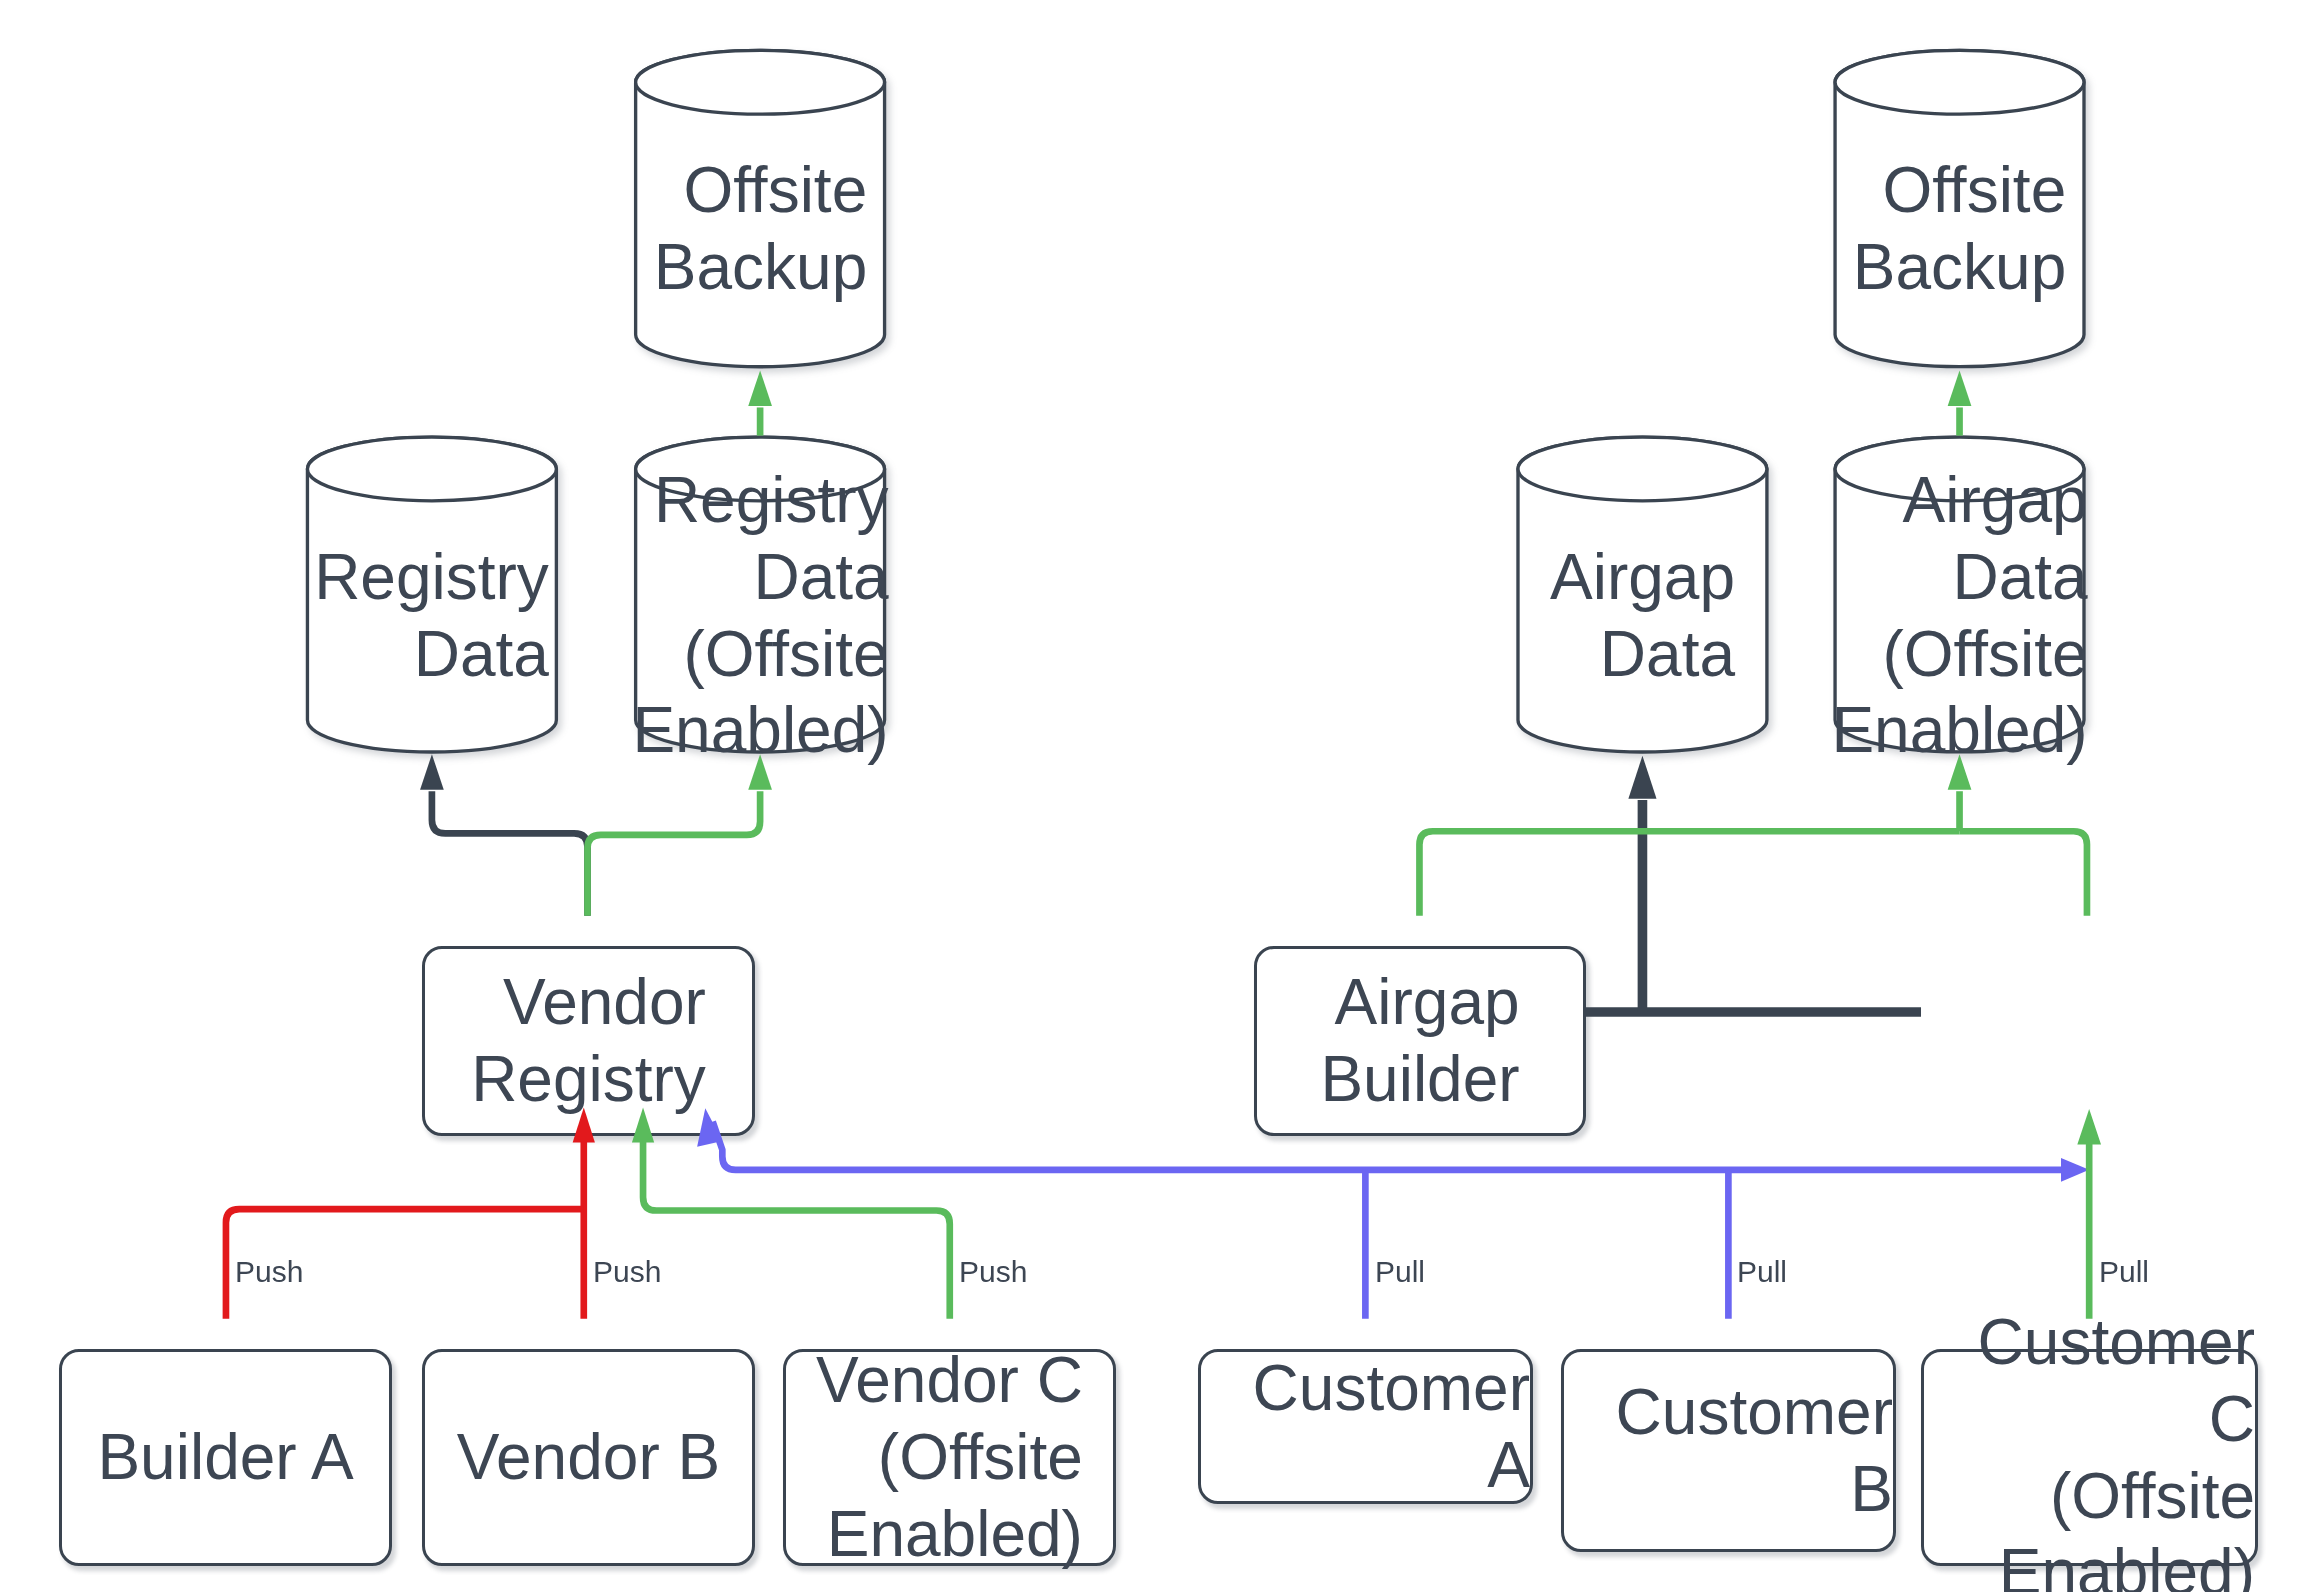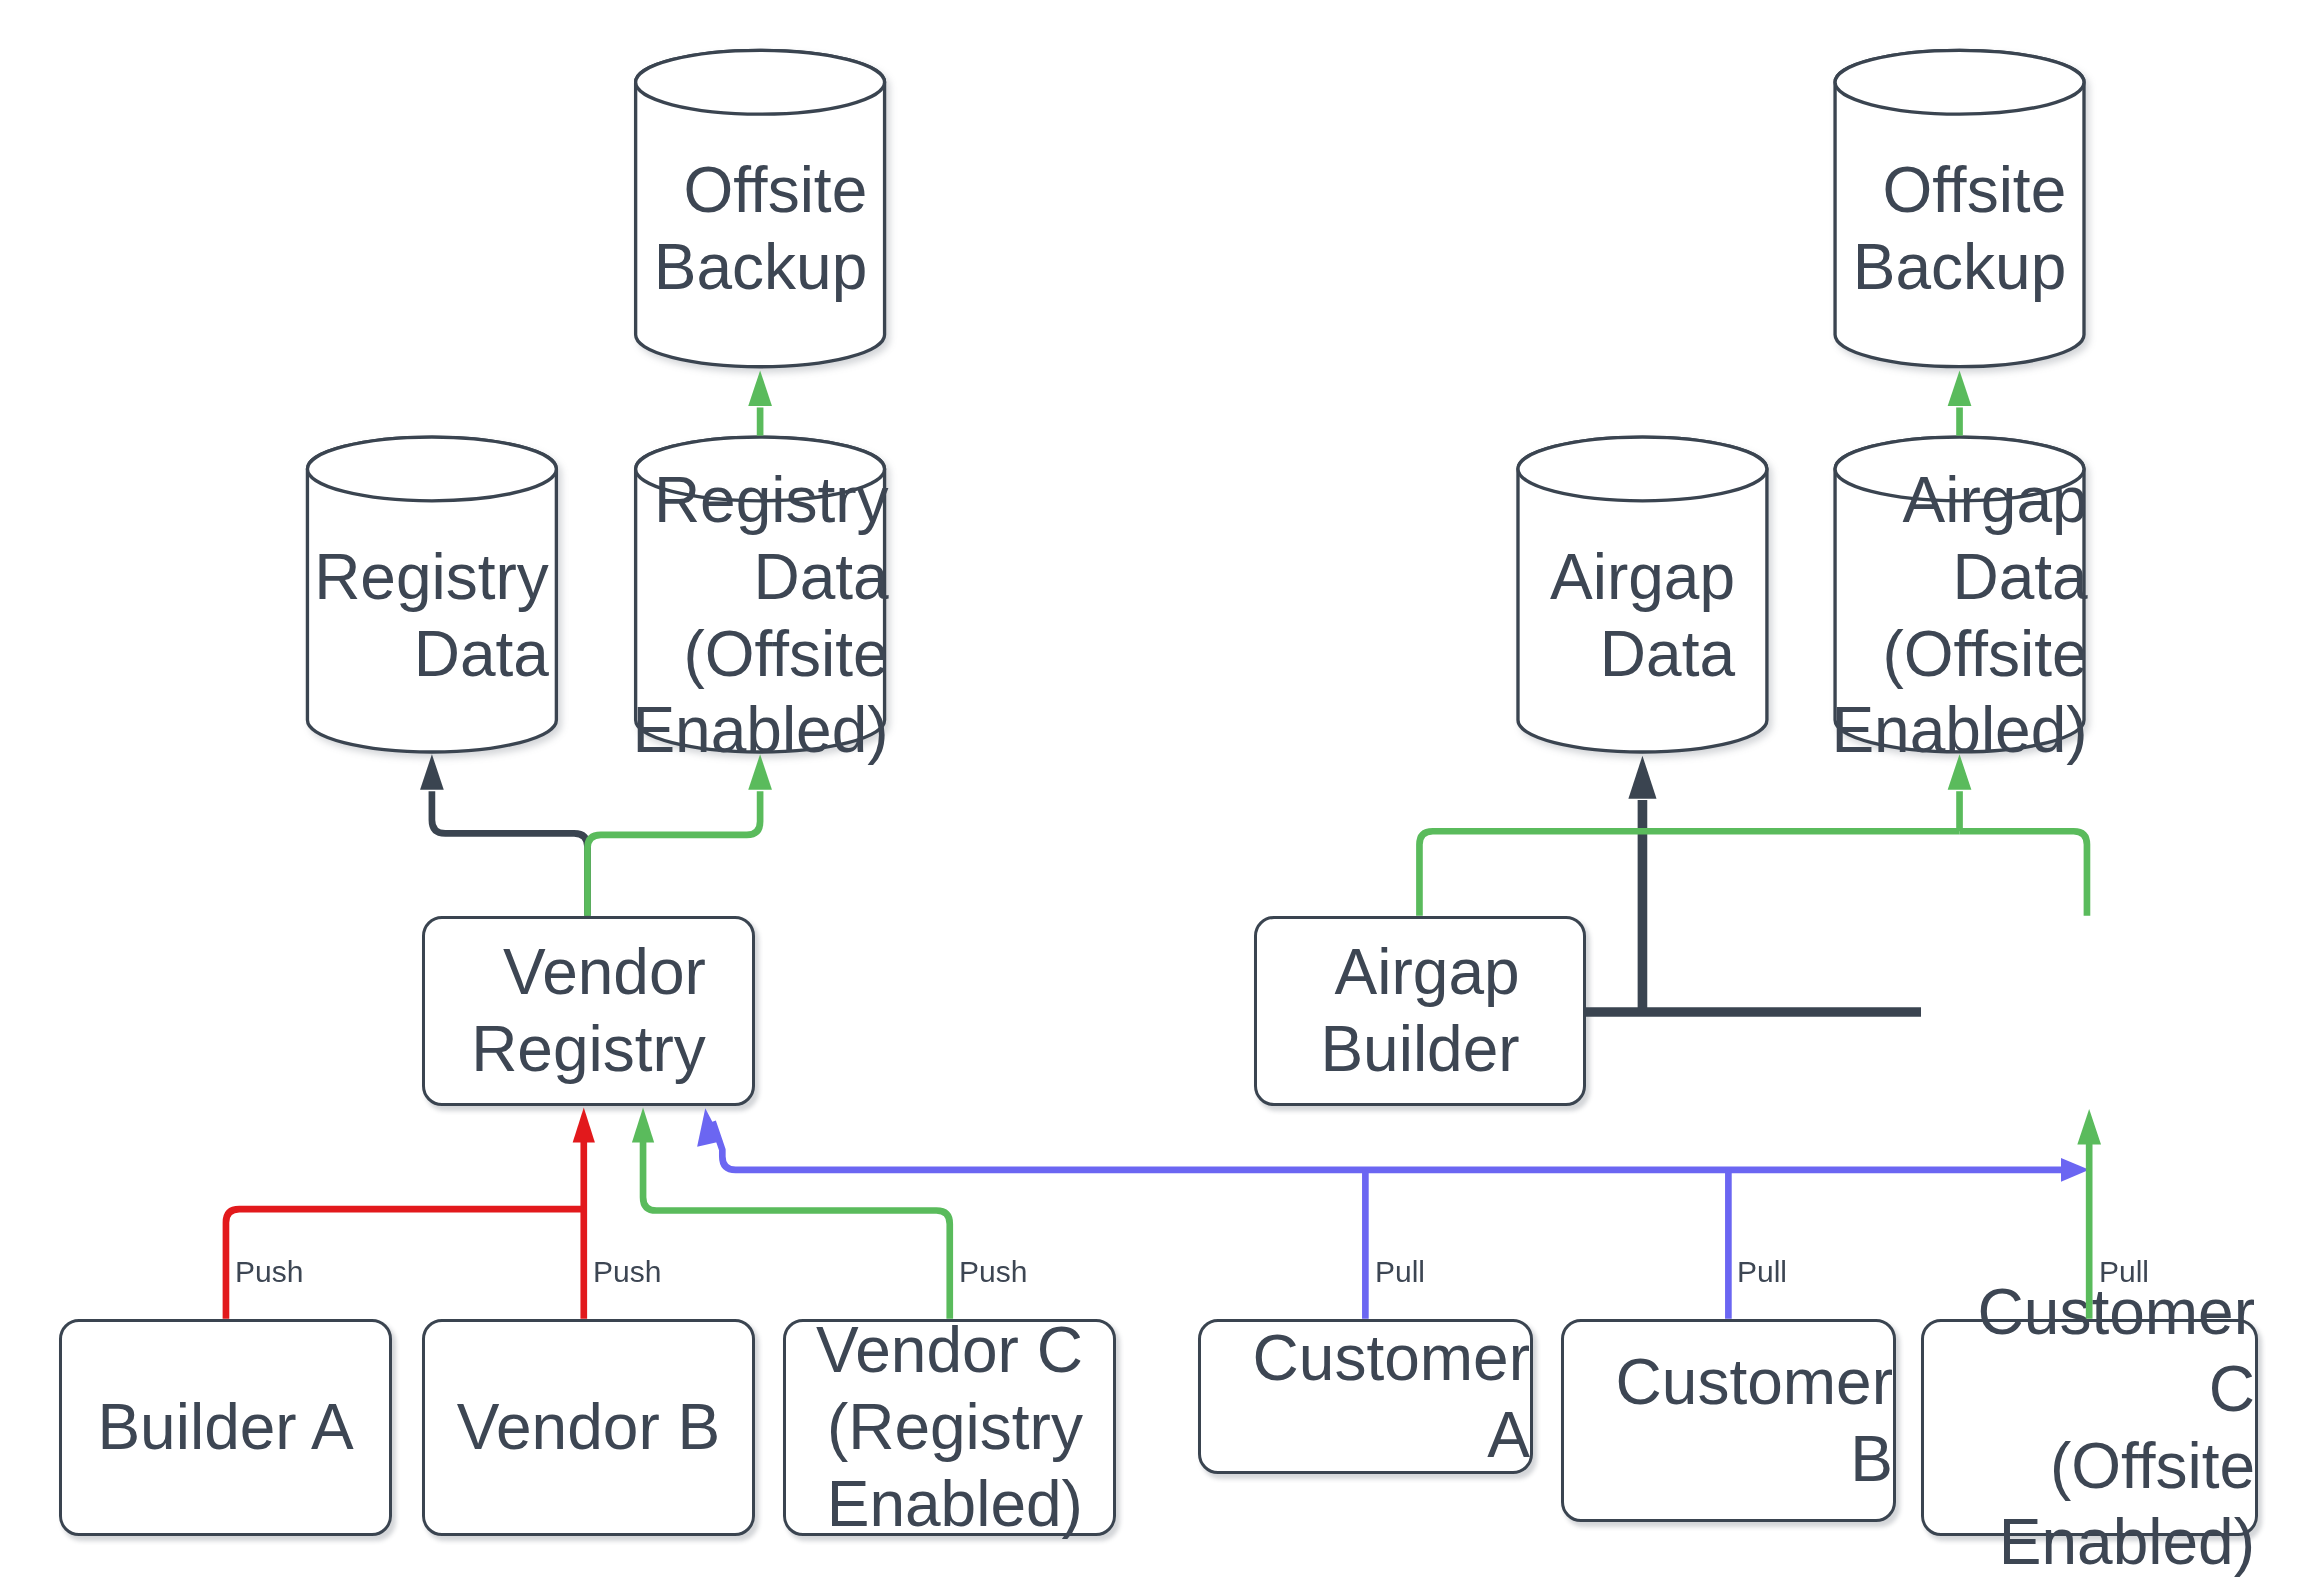--- a/index.html
+++ b/index.html
@@ -27,20 +27,21 @@
     box-sizing: border-box;
     background: #ffffff;
     border: 3.3px solid var(--line-dark, #3a4450);
     border-radius: 20px;
     display: flex;
     align-items: center;
     justify-content: center;
     text-align: center;
     z-index: 2;
     box-shadow: 3.7px 4.4px 4.4px rgba(58, 68, 80, 0.22);
+    margin-top: 30px;
   }
   .node-label, .cyl-label, .edge-label {
     color: var(--text, #3d4653);
     font-size: 64px;
     line-height: 1.2;
     white-space: pre-line;
     text-align: right;
   }
   .cyl-label {
     position: absolute;
@@ -117,21 +118,21 @@
   </div>
 
   <div class="node-box" style="left:59px; top:1319px; width:333px; height:217px;">
     <span class="node-label">Builder A</span>
   </div>
   <div class="node-box" style="left:422px; top:1319px; width:333px; height:217px;">
     <span class="node-label">Vendor B</span>
   </div>
   <div class="node-box" style="left:783px; top:1319px; width:333px; height:217px;">
     <span class="node-label">Vendor C
-(Registry
+(Offsite
 Enabled)</span>
   </div>
   <div class="node-box" style="left:1198px; top:1319px; width:335px; height:155px;">
     <span class="node-label">Customer A</span>
   </div>
   <div class="node-box" style="left:1561px; top:1319px; width:335px; height:203px;">
     <span class="node-label">Customer B</span>
   </div>
   <div class="node-box" style="left:1921px; top:1319px; width:337px; height:217px;">
     <span class="node-label">Customer C

